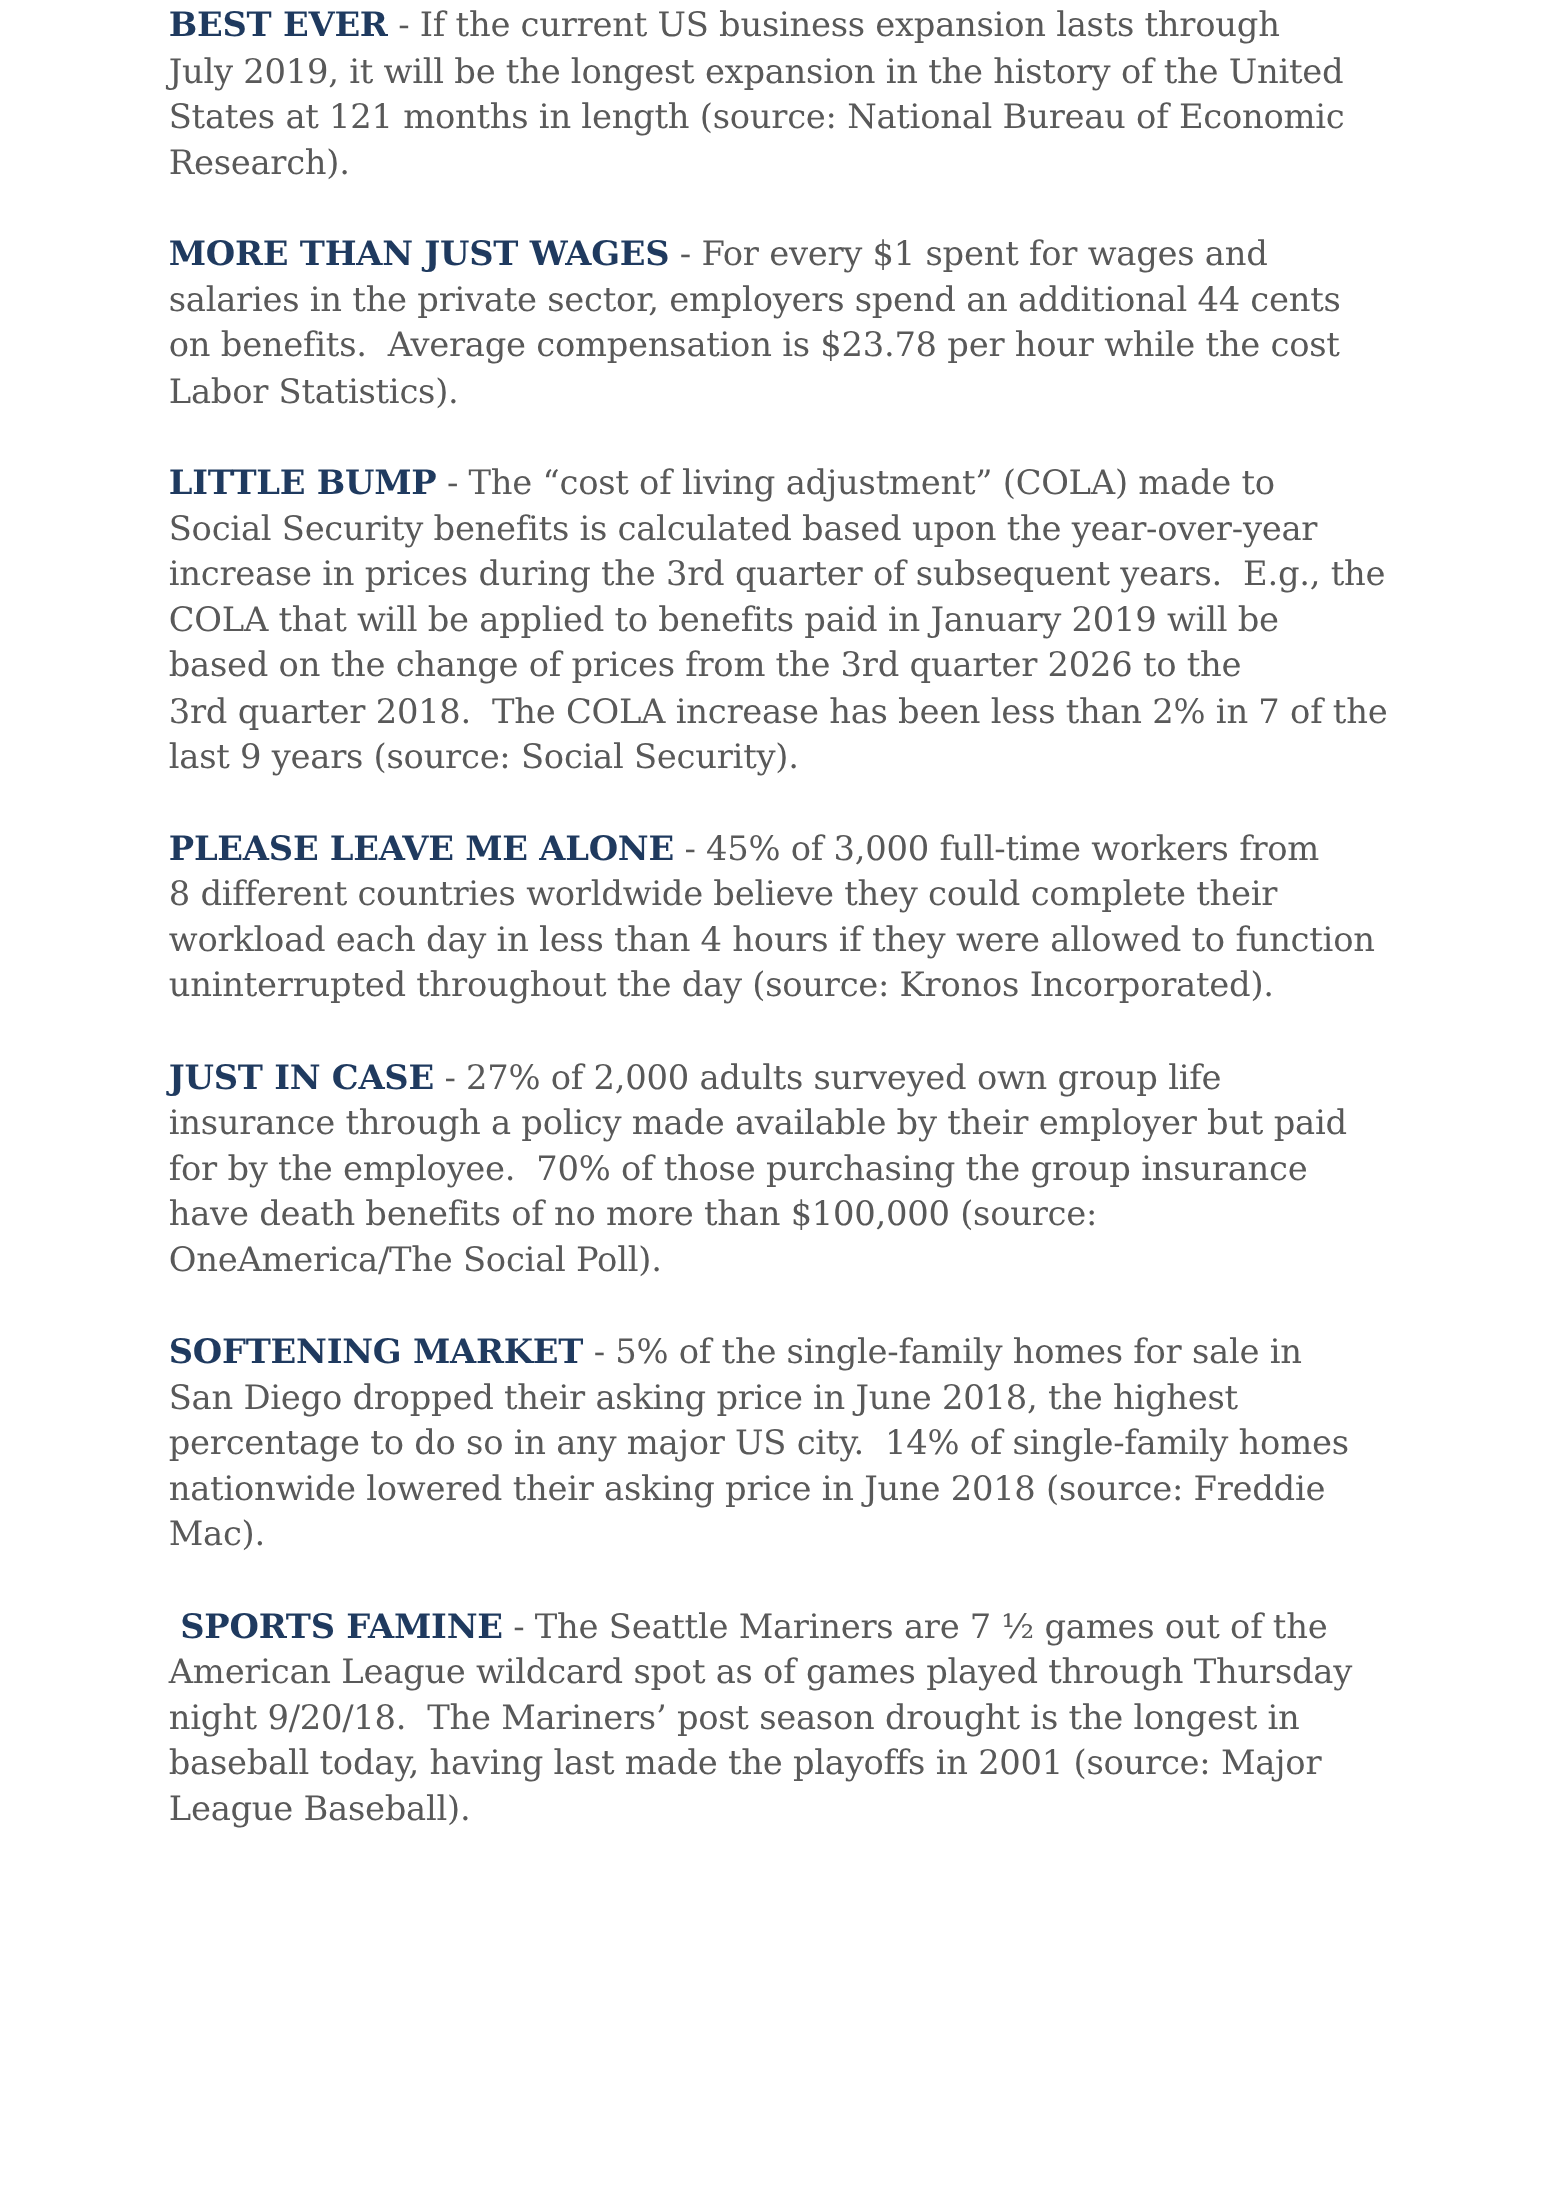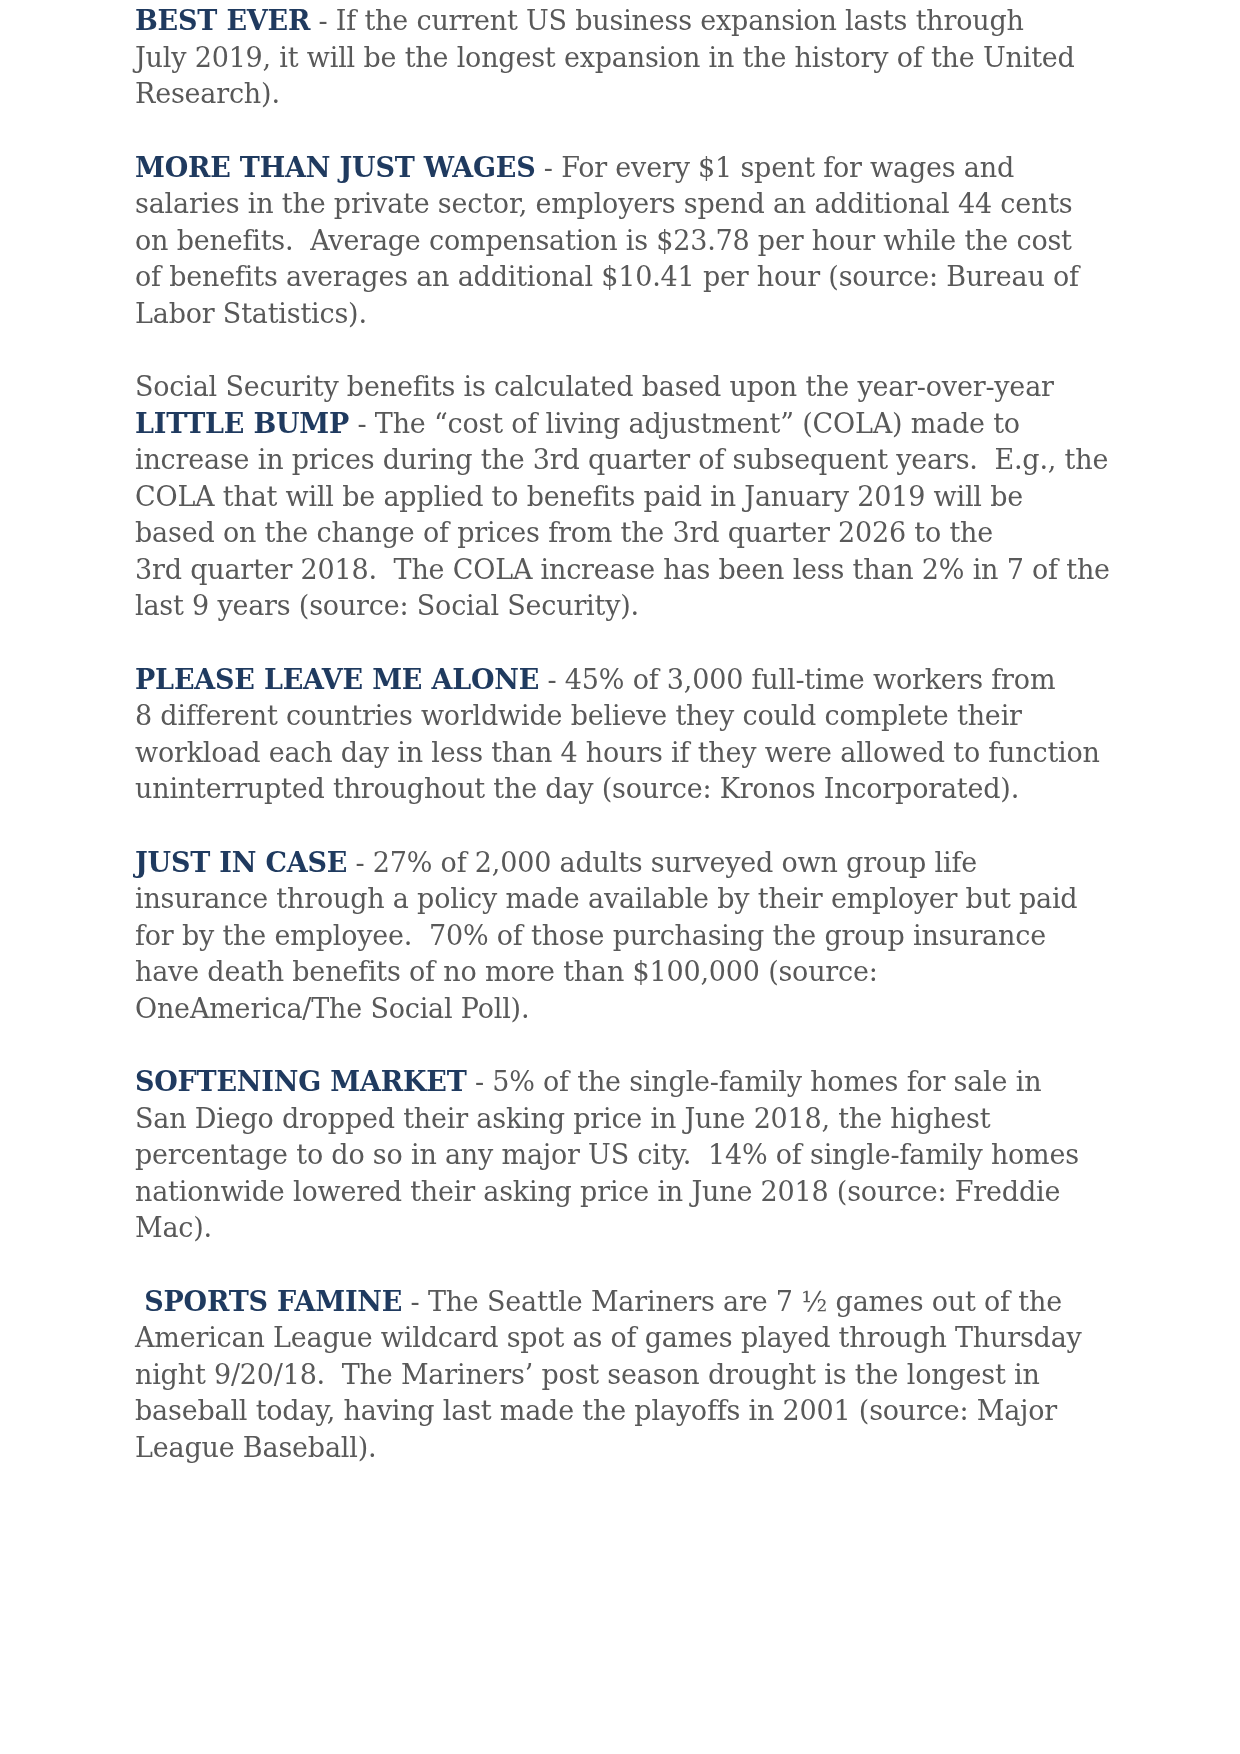--- a/index.html
+++ b/index.html
@@ -38,32 +38,32 @@
   }
 </style>
 </head>
 <body>
 
 <main class="doc-content">
   <div id="paragraphs">
       <p class="para">
         <span class="line"><span class="heading">BEST EVER</span><span> - If the current US business expansion lasts through</span></span>
         <span class="line">July 2019, it will be the longest expansion in the history of the United</span>
+        <span class="line">States at 121 months in length (source: National Bureau of Economic</span>
         <span class="line">Research).</span>
       </p>
       <p class="para">
         <span class="line"><span class="heading">MORE THAN JUST WAGES</span><span> - For every $1 spent for wages and</span></span>
         <span class="line">salaries in the private sector, employers spend an additional 44 cents</span>
         <span class="line">on benefits.  Average compensation is $23.78 per hour while the cost</span>
-        <span class="line">of benefits averages an additional $10.41 per hour (source: Bureau of</span>
         <span class="line">Labor Statistics).</span>
       </p>
       <p class="para">
+        <span class="line"><span class="heading">LITTLE BUMP</span><span> - The “cost of living adjustment” (COLA) made to</span></span>
         <span class="line">Social Security benefits is calculated based upon the year-over-year</span>
-        <span class="line"><span class="heading">LITTLE BUMP</span><span> - The “cost of living adjustment” (COLA) made to</span></span>
         <span class="line">increase in prices during the 3rd quarter of subsequent years.  E.g., the</span>
         <span class="line">COLA that will be applied to benefits paid in January 2019 will be</span>
         <span class="line">based on the change of prices from the 3rd quarter 2026 to the</span>
         <span class="line">3rd quarter 2018.  The COLA increase has been less than 2% in 7 of the</span>
         <span class="line">last 9 years (source: Social Security).</span>
       </p>
       <p class="para">
         <span class="line"><span class="heading">PLEASE LEAVE ME ALONE</span><span> - 45% of 3,000 full-time workers from</span></span>
         <span class="line">8 different countries worldwide believe they could complete their</span>
         <span class="line">workload each day in less than 4 hours if they were allowed to function</span>

